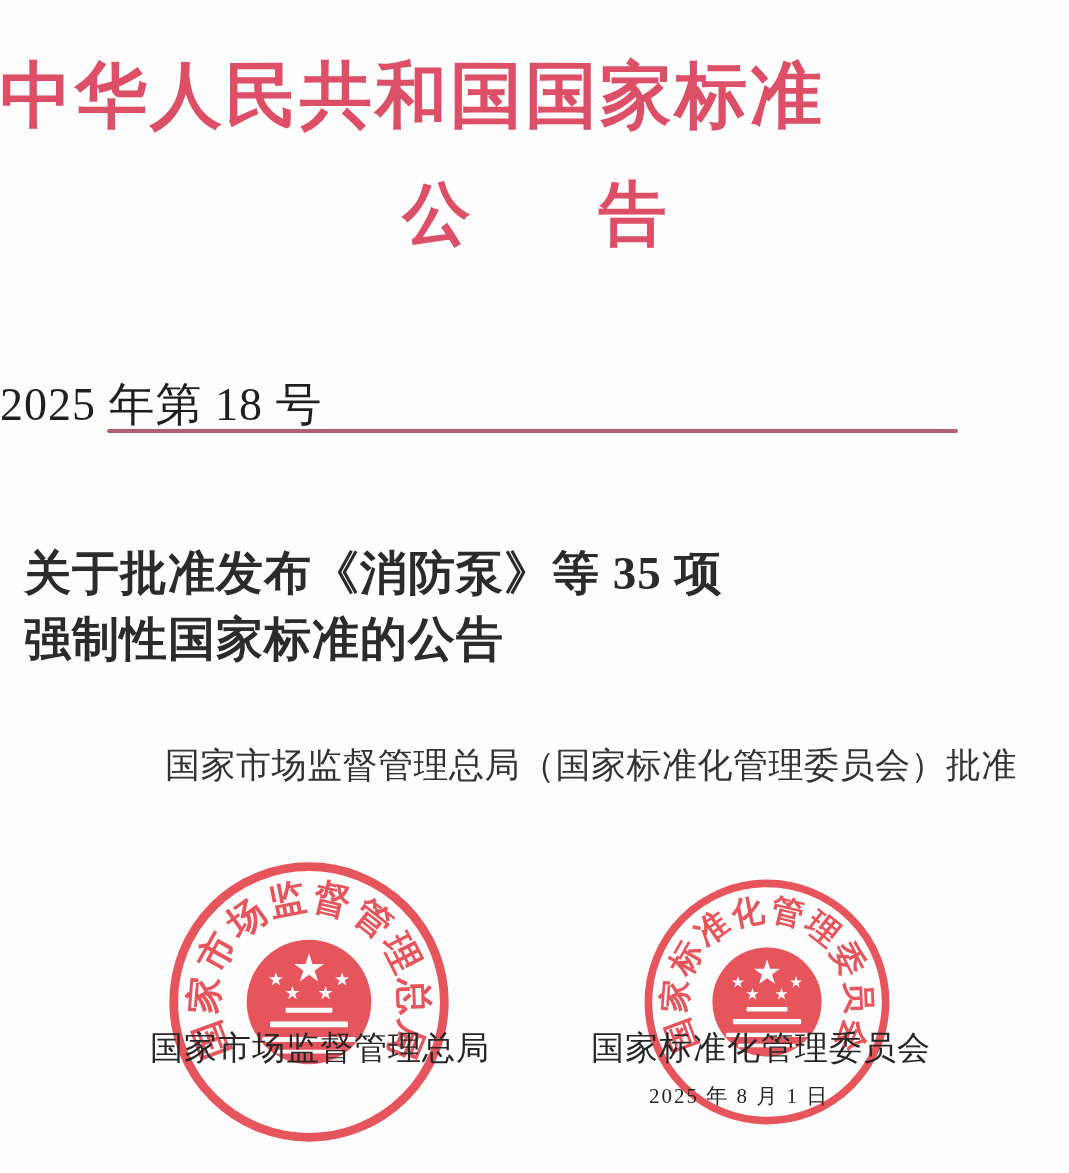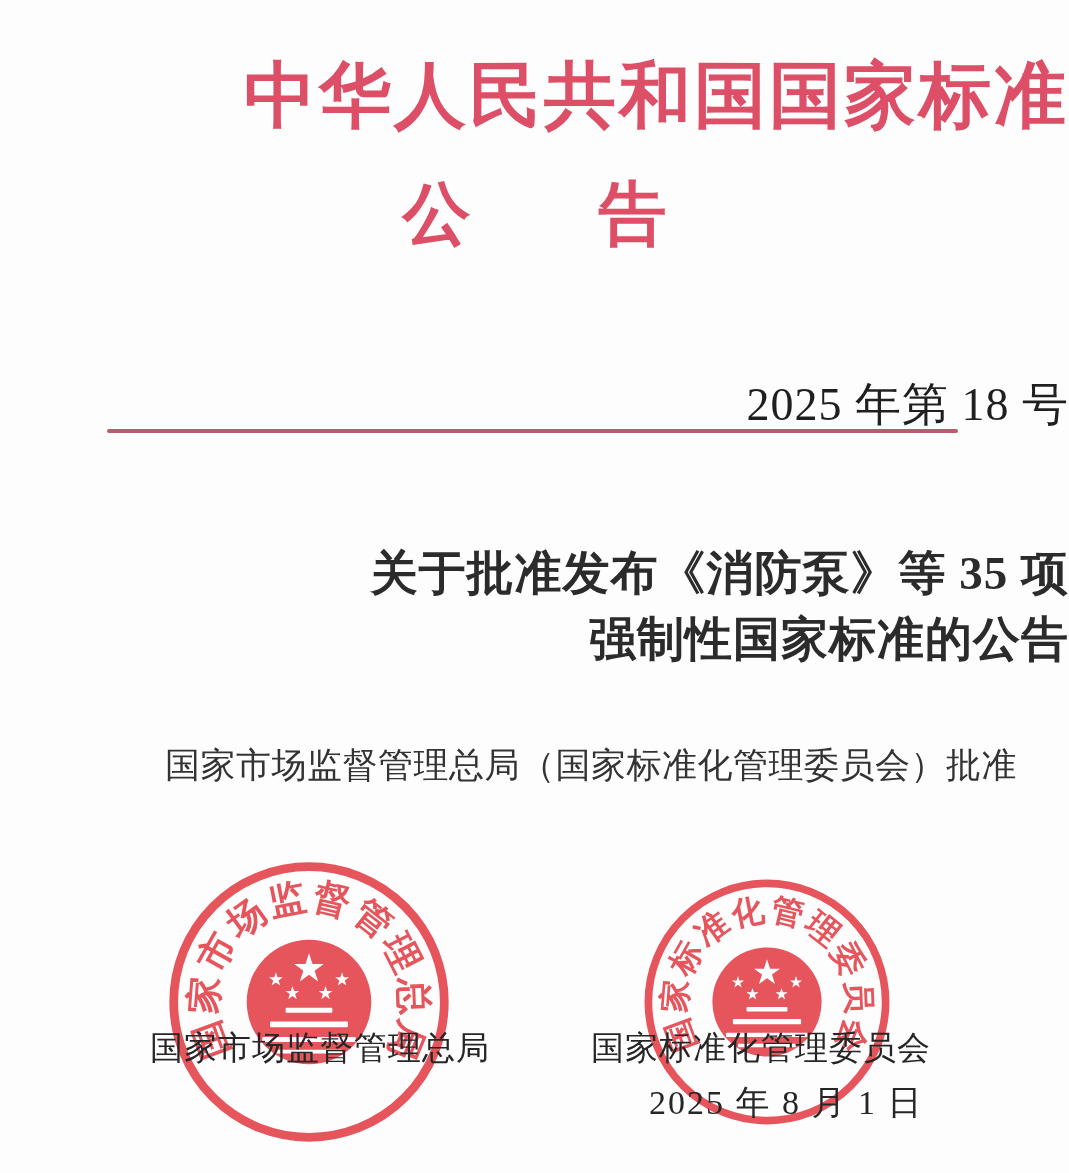--- a/index.html
+++ b/index.html
@@ -17,21 +17,21 @@
   }
   .page {
     position: relative;
     width: 1069px;
     height: 1173px;
     margin: 0 auto;
     background: var(--paper);
     overflow: hidden;
   }
   .abs { position: absolute; line-height: 1; white-space: nowrap; }
-  .centered { left: 0; width: 100%; text-align: right; }
+  .centered { left: 0; width: 100%; text-align: left; }
 
   .title-main {
     top: 60px;
     font-size: 72px;
     font-weight: 700;
     letter-spacing: 3px;
     color: var(--title-red);
   }
   .title-announce {
     top: 180px;
@@ -54,20 +54,21 @@
     width: 851px;
     height: 4px;
     background: var(--line-red);
     border-radius: 2px;
   }
   .heading {
     font-size: 47px;
     font-weight: 900;
     color: #2b2b2b;
     letter-spacing: 1px;
+    padding-left: 24px;
   }
   .heading-1 { top: 550px; }
   .heading-2 { top: 616px; }
   .body-line {
     font-size: 35px;
     color: #333333;
     letter-spacing: 0.5px;
   }
   .body-line-1 { top: 748px; left: 165px; }
   .body-line-2 { top: 806px; left: 85px; }
@@ -90,21 +91,21 @@
     font-size: 33px;
     color: #262626;
     z-index: 5;
     letter-spacing: 1px;
   }
   .issuer-left  { top: 1032px; left: 150px; }
   .issuer-right { top: 1032px; left: 591px; }
   .issue-date {
     top: 1086px;
     left: 649px;
-    font-size: 34px;
+    font-size: 21px;
     color: #262626;
     z-index: 5;
     letter-spacing: 2px;
   }
 </style>
 </head>
 <body>
 
 <div class="page">
 

